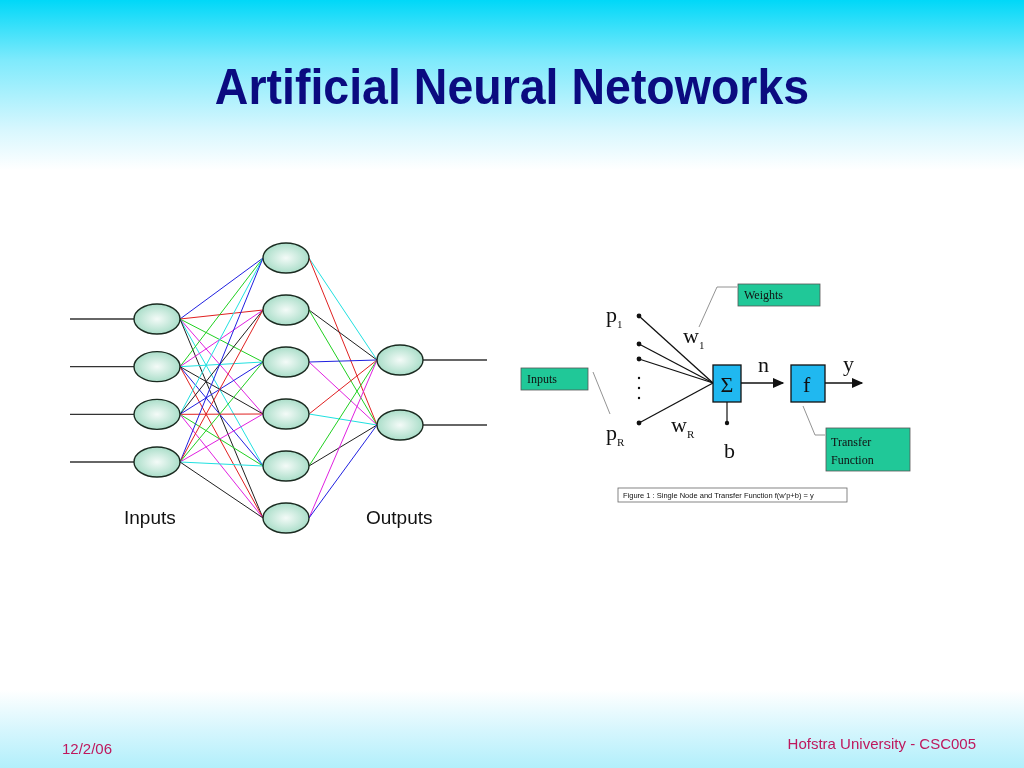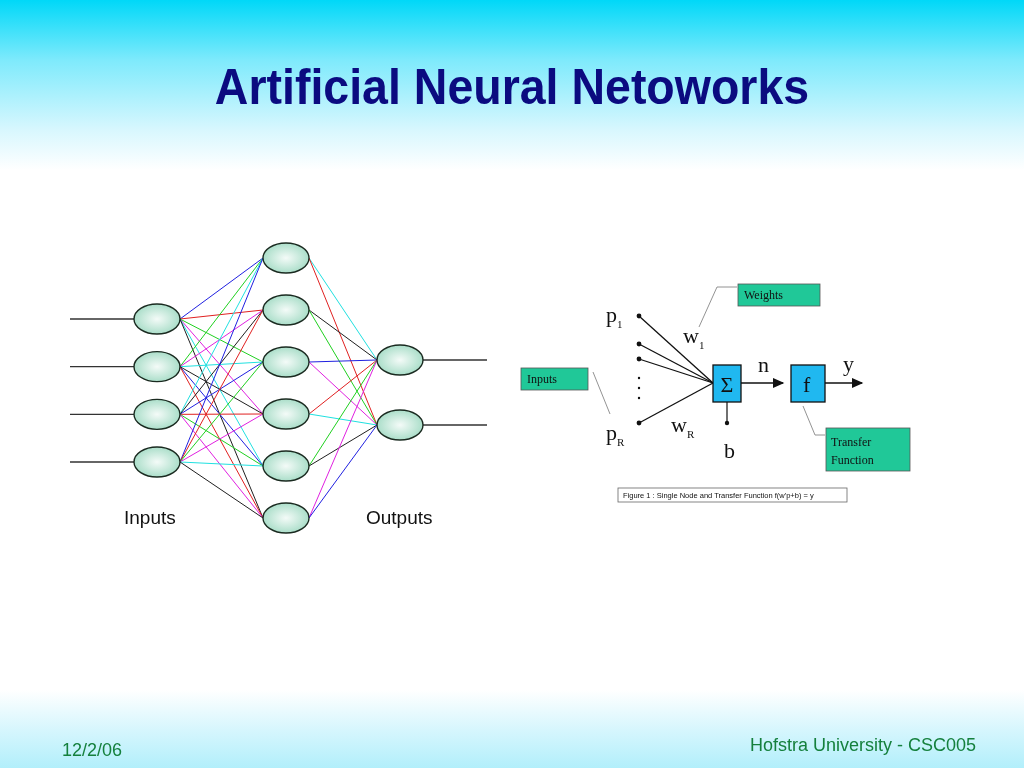--- a/index.html
+++ b/index.html
@@ -7,21 +7,21 @@
     width: 1024px; height: 768px; position: relative; overflow: hidden;
     background: linear-gradient(to bottom, #00d8f8 0px, #7eeafc 60px, #d8f7fe 130px, #ffffff 170px, #ffffff 690px, #d6f6fd 730px, #b2effb 768px);
     font-family: "Liberation Sans", sans-serif;
   }
   .title {
     position: absolute; left: 0; width: 1024px; top: 58px; text-align: center;
     font-family: "Liberation Sans", sans-serif; font-weight: bold; font-size: 50px;
     color: #0b0b80; letter-spacing: 0px; transform: scaleX(0.93); transform-origin: center;
   }
   svg { position: absolute; left: 0; top: 0; }
-  .footer { position: absolute; top: 735px; font-size: 18px; color: #15803d; font-family: "Liberation Sans", sans-serif; }
+  .footer { position: absolute; top: 735px; font-size: 15px; color: #be185d; font-family: "Liberation Sans", sans-serif; }
   .f-date { left: 62px; top: 740px; }
   .f-center { left: 0; width: 976px; text-align: right; top: 735px; }
   .f-page { left: 944px; top: 771px; }
   .net-label { font-family: "Liberation Sans", sans-serif; font-size: 19px; fill: #111; }
   .serif { font-family: "Liberation Serif", serif; fill: #111; }
   .cap-text { font-family: "Liberation Sans", sans-serif; font-size: 7.5px; fill: #111; }
 </style>
 </head>
 <body>
 

